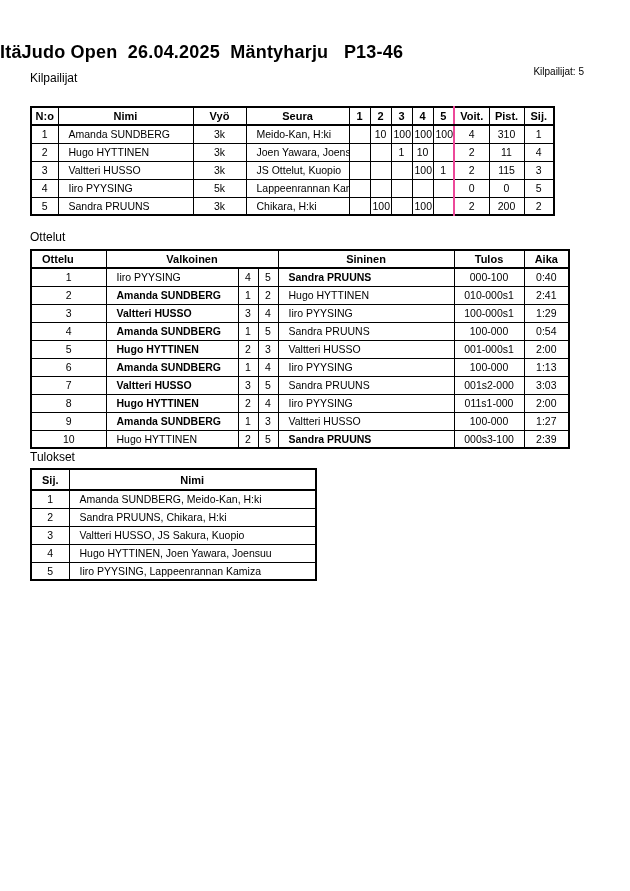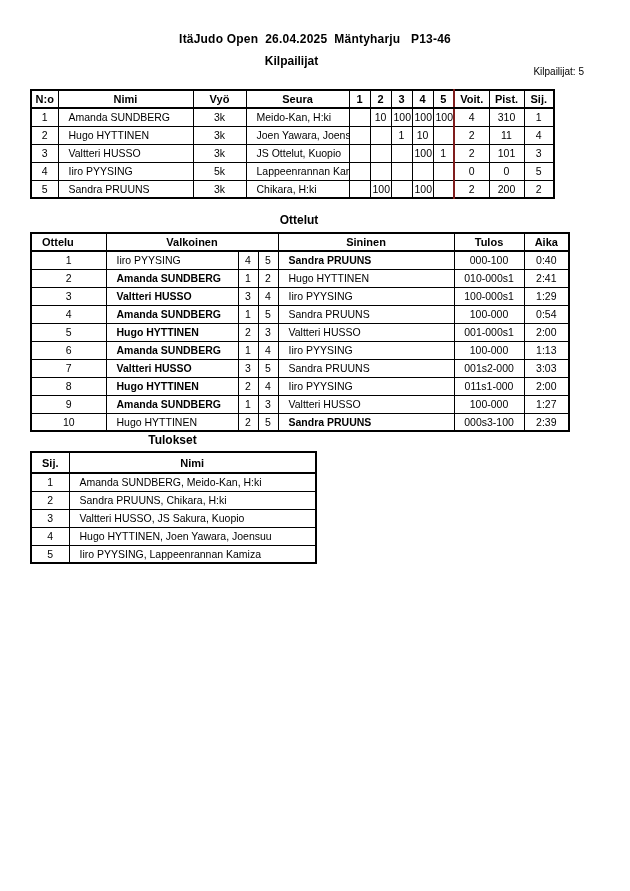--- a/index.html
+++ b/index.html
@@ -3,49 +3,49 @@
 <meta charset="utf-8">
 <style>
   * { margin:0; padding:0; box-sizing:border-box; }
   html,body { background:#fff; }
   body {
     width:630px; height:891px; position:relative;
     font-family:"Liberation Sans", sans-serif; color:#000;
     overflow:hidden;
   }
   .title {
-    margin-top:32px; text-align:center;
-    font-size:12px; font-weight:bold; white-space:pre; letter-spacing:.2px;
+    margin-top:42px; 
+    font-size:18px; font-weight:bold; white-space:pre; letter-spacing:.2px;
   }
   .count-label {
     position:absolute; top:66px; right:46px; font-size:10px;
   }
   .sec-head {
-    font-weight:bold; font-size:12px; text-align:center; margin-left:30px;
+    font-weight:normal; font-size:12px; margin-left:30px;
   }
   .head1 { margin-top:8px;  width:523px; }
   .head2 { margin-top:14px; width:538px; }
   .head3 { margin-top:1px; width:285px; }
   table {
     border-collapse:collapse; table-layout:fixed;
     margin-left:30px; border:2px solid #000;
   }
   .t1 { margin-top:21px; width:523px; }
   .t2 { margin-top:5px; width:538px; }
   .t3 { margin-top:4px;  width:285px; }
   th, td {
     border:1px solid #000; height:18px; padding:0 2px;
     font-size:10.5px; overflow:hidden; white-space:nowrap;
     text-align:center; vertical-align:middle;
   }
   th { font-size:11px; font-weight:bold; }
   thead th { border-bottom:2px solid #000; }
   .t3 thead th { height:21px; }
   td.l, th.l { text-align:left; padding-left:10px; }
-  .t1 td.voit, .t1 th.voit { border-left:2px solid #7f1d1d; }
+  .t1 td.voit, .t1 th.voit { border-left:2px solid #ec4899; }
   .b { font-weight:bold; }
 </style>
 </head>
 <body>
 
 <div class="title">ItäJudo Open  26.04.2025  Mäntyharju   P13-46</div>
 <div class="count-label">Kilpailijat: 5</div>
 
 <div class="sec-head head1">Kilpailijat</div>
 
@@ -116,21 +116,21 @@
         <td>3</td>
         <td class="l">Valtteri HUSSO</td>
         <td>3k</td>
         <td class="l">JS Ottelut, Kuopio</td>
         <td></td>
         <td></td>
         <td></td>
         <td>100</td>
         <td>1</td>
         <td class="voit">2</td>
-        <td>101</td>
+        <td>115</td>
         <td>3</td>
       </tr>
 
       <tr>
         <td>4</td>
         <td class="l">Iiro PYYSING</td>
         <td>5k</td>
         <td class="l">Lappeenrannan Kamiza</td>
         <td></td>
         <td></td>

